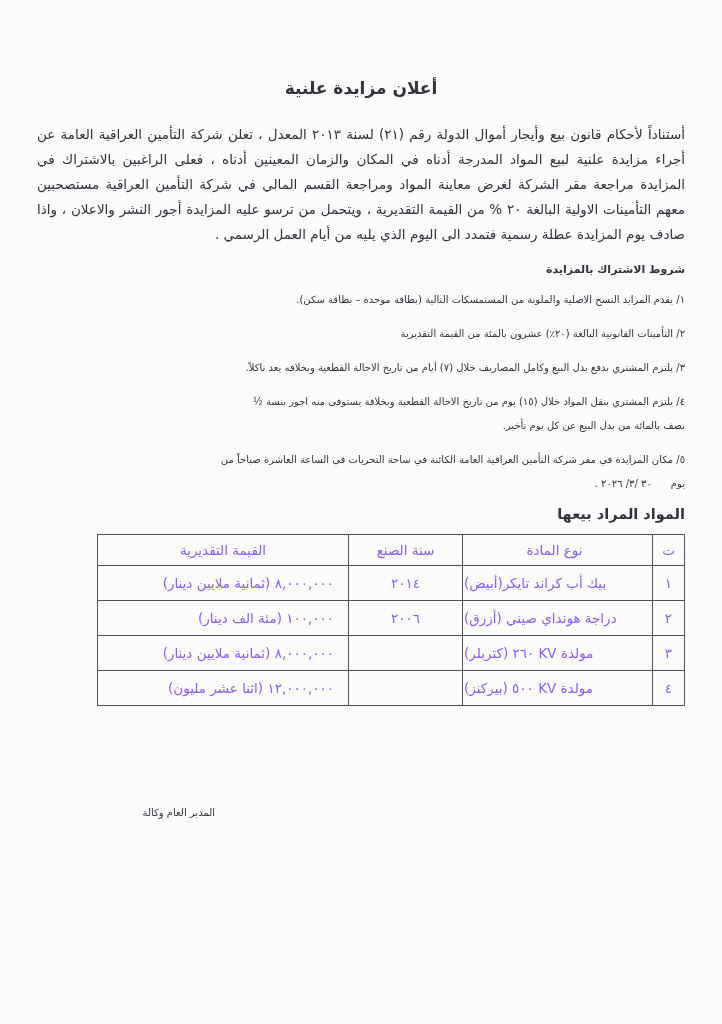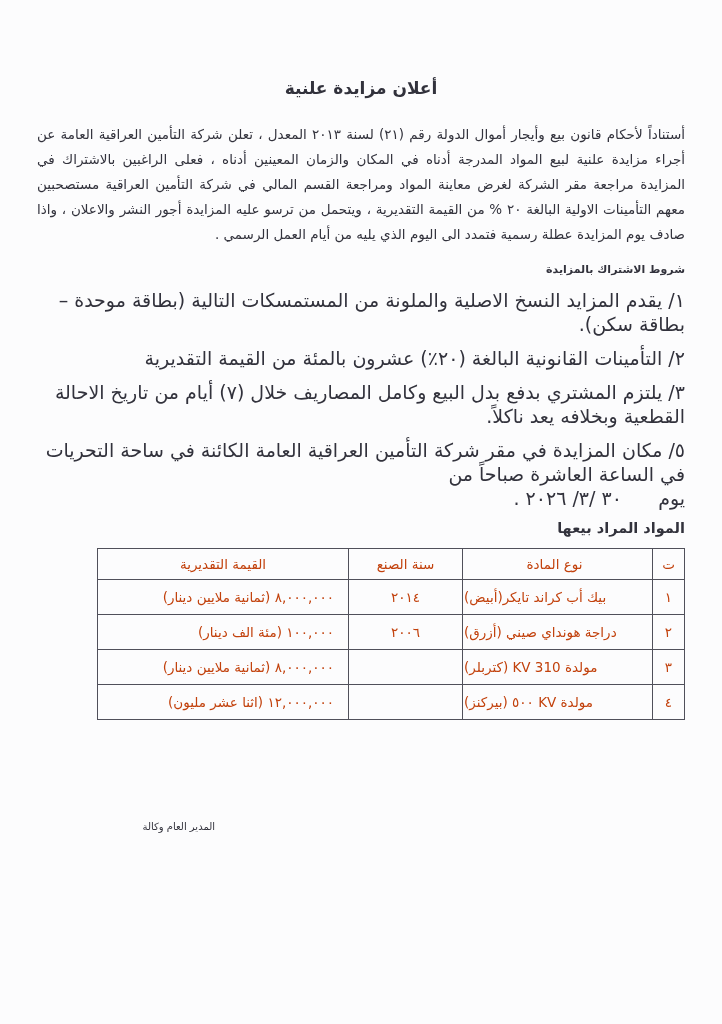--- a/index.html
+++ b/index.html
@@ -35,40 +35,40 @@
   .section-heading {
     margin: 0 0 12px 0;
     font-size: 11px;
     font-weight: bold;
   }
   .conditions {
     margin: 0 0 6px 0;
   }
   .condition {
     margin: 0 0 10px 0;
-    font-size: 19px;
+    font-size: 10px;
     line-height: 24px;
     white-space: pre-wrap;
   }
   .table-heading {
     margin: 6px 0 12px 0;
     font-size: 14.5px;
     font-weight: bold;
   }
   table.items {
     border-collapse: collapse;
     width: 587px;
     table-layout: fixed;
   }
   table.items th,
   table.items td {
     border: 1px solid #50505a;
     font-size: 13.5px;
     font-weight: normal;
-    color: #c2410c;
+    color: #8b5cf6;
     box-sizing: border-box;
     overflow: hidden;
   }
   table.items th { height: 31px; }
   table.items td { height: 35px; }
   .col-no    { width: 32px;  }
   .col-item  { width: 190px; }
   .col-year  { width: 114px; }
   .col-value { width: 251px; }
   th.h-no, td.c-no     { text-align: center; }
@@ -92,20 +92,22 @@
   <h1 class="doc-title">أعلان مزايدة علنية</h1>
 
   <p class="intro">أستناداً لأحكام قانون بيع وأيجار أموال الدولة رقم (٢١) لسنة ٢٠١٣ المعدل ، تعلن شركة التأمين العراقية العامة عن أجراء مزايدة علنية لبيع المواد المدرجة أدناه في المكان والزمان المعينين أدناه ، فعلى الراغبين بالاشتراك في المزايدة مراجعة مقر الشركة لغرض معاينة المواد ومراجعة القسم المالي في شركة التأمين العراقية مستصحبين معهم التأمينات الاولية البالغة ٢٠ % من القيمة التقديرية ، ويتحمل من ترسو عليه المزايدة أجور النشر والاعلان ، واذا صادف يوم المزايدة عطلة رسمية فتمدد الى اليوم الذي يليه من أيام العمل الرسمي .</p>
 
   <h2 class="section-heading">شروط الاشتراك بالمزايدة</h2>
 
   <div class="conditions" id="conditions-list">
       <p class="condition">١/ يقدم المزايد النسخ الاصلية والملونة من المستمسكات التالية (بطاقة موحدة – بطاقة سكن).</p>
       <p class="condition">٢/ التأمينات القانونية البالغة (٢٠٪) عشرون بالمئة من القيمة التقديرية</p>
       <p class="condition">٣/ يلتزم المشتري بدفع بدل البيع وكامل المصاريف خلال (٧) أيام من تاريخ الاحالة القطعية وبخلافه يعد ناكلاً.</p>
+      <p class="condition">٤/ يلتزم المشتري بنقل المواد خلال (١٥) يوم من تاريخ الاحالة القطعية وبخلافة يستوفى منه اجور بنسة ½
+نصف بالمائة من بدل البيع عن كل يوم تأخير.</p>
       <p class="condition">٥/ مكان المزايدة في مقر شركة التأمين العراقية العامة الكائنة في ساحة التحريات في الساعة العاشرة صباحاً من
 يوم      ٣٠ /٣/ ٢٠٢٦ .</p>
     </div>
 
   <h2 class="table-heading">المواد المراد بيعها</h2>
 
   <table class="items">
     <colgroup>
       <col class="col-no">
         <col class="col-item">
@@ -128,21 +130,21 @@
           <td class="c-value">٨,٠٠٠,٠٠٠ (ثمانية ملايين دينار)</td>
         </tr>
         <tr>
           <td class="c-no">٢</td>
           <td class="c-item">دراجة هونداي صيني (أزرق)</td>
           <td class="c-year">٢٠٠٦</td>
           <td class="c-value">١٠٠,٠٠٠ (مئة الف دينار)</td>
         </tr>
         <tr>
           <td class="c-no">٣</td>
-          <td class="c-item">مولدة KV 310 (كتربلر)</td>
+          <td class="c-item">مولدة KV ٢٦٠ (كتربلر)</td>
           <td class="c-year"></td>
           <td class="c-value">٨,٠٠٠,٠٠٠ (ثمانية ملايين دينار)</td>
         </tr>
         <tr>
           <td class="c-no">٤</td>
           <td class="c-item">مولدة KV ٥٠٠ (بيركنز)</td>
           <td class="c-year"></td>
           <td class="c-value">١٢,٠٠٠,٠٠٠ (اثنا عشر مليون)</td>
         </tr>
       </tbody>

